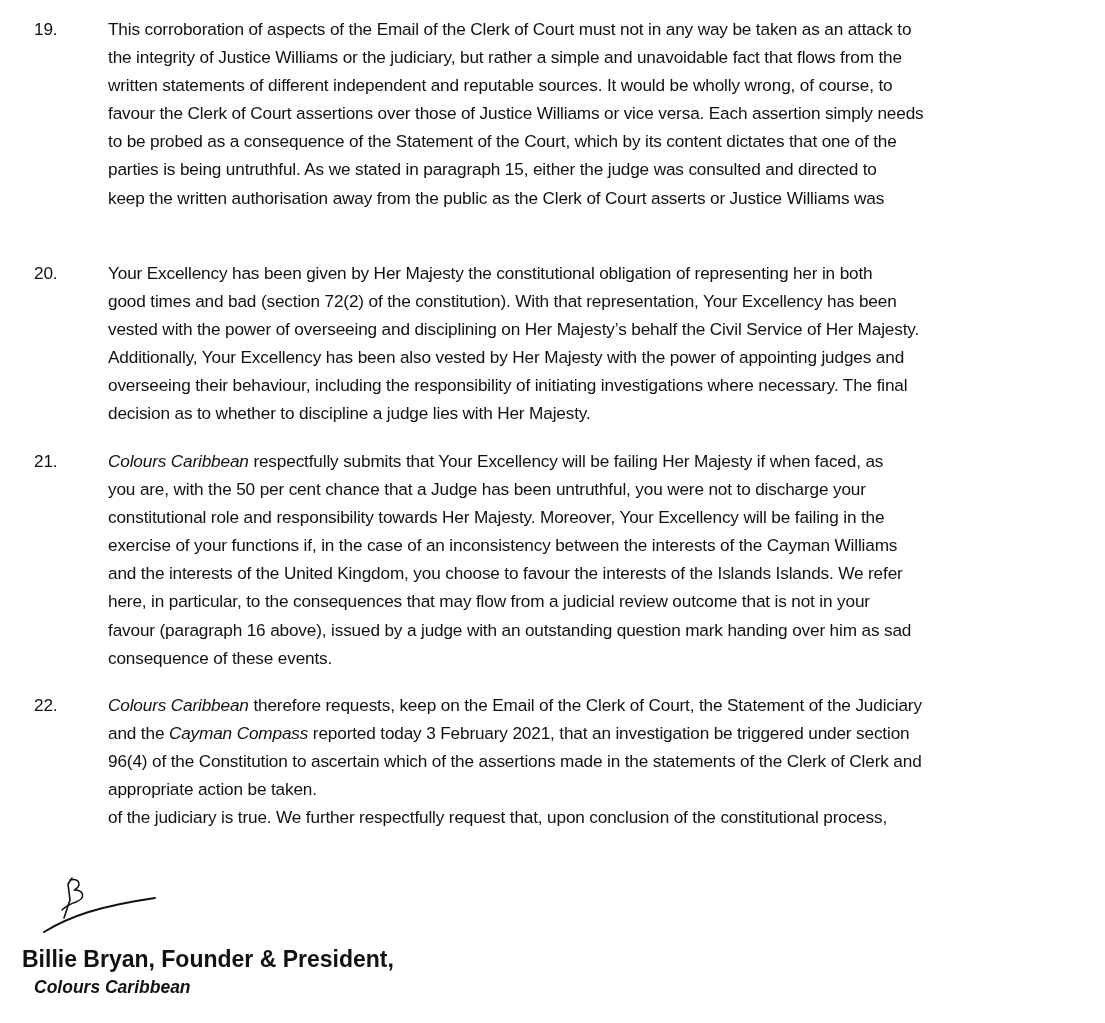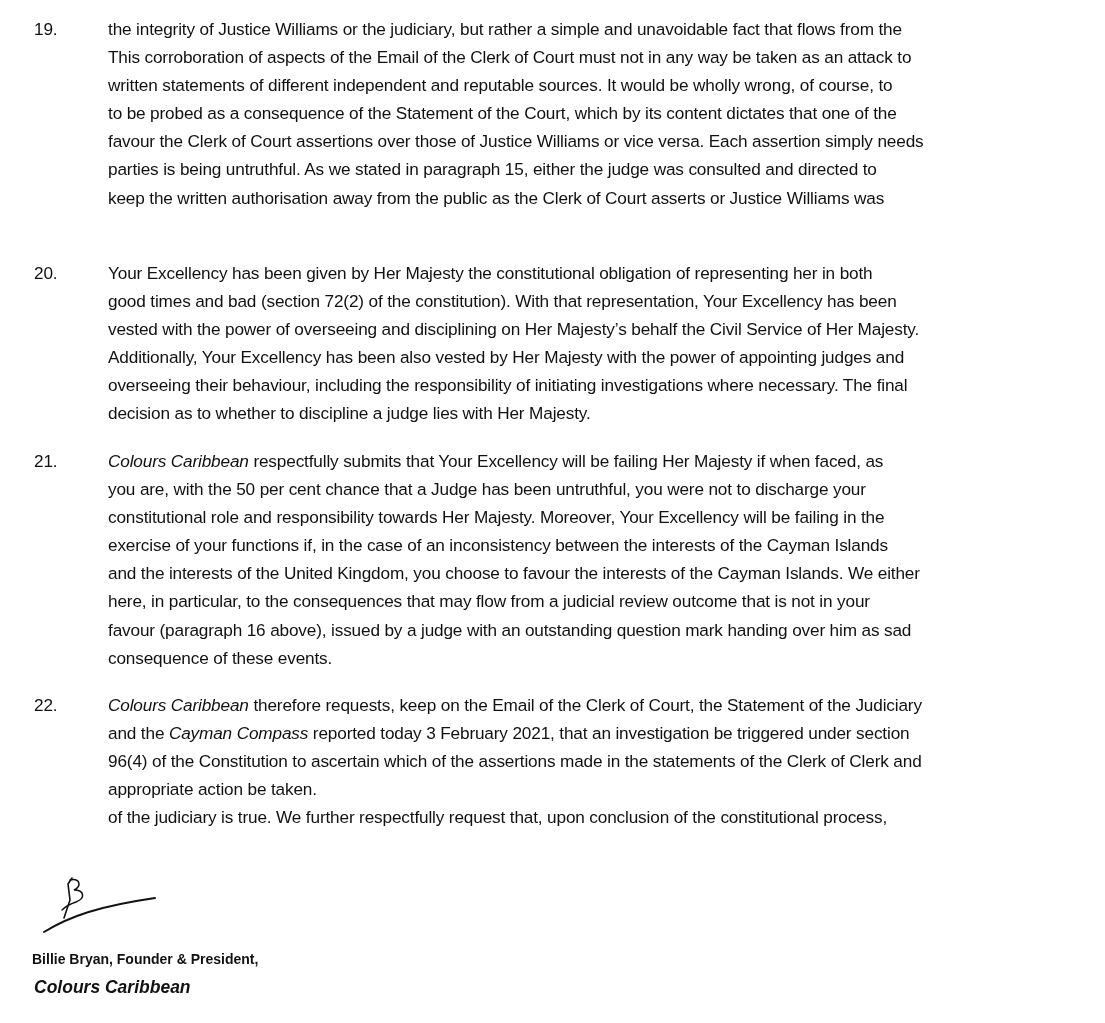--- a/index.html
+++ b/index.html
@@ -19,37 +19,37 @@
   }
   .line { display: block; white-space: nowrap; }
   b { font-weight: normal; }
   i { font-style: italic; }
   #p19 { top: 15px; }
   #p20 { top: 259px; }
   #p21 { top: 447px; }
   #p22 { top: 691px; }
   .signature { position: absolute; left: 40px; top: 870px; width: 120px; height: 70px; }
   .sig-name {
-    position: absolute; left: 32px; top: 945px; font-size: 14px; font-weight: bold; line-height: 28px;
+    position: absolute; left: 22px; top: 945px; font-size: 23px; font-weight: bold; line-height: 28px;
   }
   .sig-org {
     position: absolute; left: 34px; top: 973px; font-size: 17.5px; font-weight: bold; font-style: italic; line-height: 28px;
   }
 </style>
 </head>
 <body>
 
 <div class="para" id="p19">
   <span class="num">19.</span>
   <div class="body-text">
+      <span class="line"><span>This corroboration of aspects of the Email of the Clerk of Court must not in any way be taken as an attack to</span></span>
       <span class="line"><span>the integrity of Justice Williams or the judiciary, but rather a simple and unavoidable fact that flows from the</span></span>
-      <span class="line"><span>This corroboration of aspects of the Email of the Clerk of Court must not in any way be taken as an attack to</span></span>
       <span class="line"><span>written statements of different independent and reputable sources. It would be wholly wrong, of course, to</span></span>
+      <span class="line"><span>favour the Clerk of Court assertions over those of Justice Williams or vice versa. Each assertion simply needs</span></span>
       <span class="line"><span>to be probed as a consequence of the Statement of the Court, which by its content dictates that one of the</span></span>
-      <span class="line"><span>favour the Clerk of Court assertions over those of Justice Williams or vice versa. Each assertion simply needs</span></span>
       <span class="line"><span>parties is being untruthful. As we stated in paragraph 15, </span><b>either the judge was consulted and directed to</b></span>
       <span class="line"><b>keep the written authorisation away from the public as the Clerk of Court asserts or Justice Williams was</b></span>
     </div>
 </div>
 
 <div class="para" id="p20">
   <span class="num">20.</span>
   <div class="body-text">
       <span class="line"><span>Your Excellency has been given by Her Majesty the constitutional obligation of representing her in both</span></span>
       <span class="line"><span>good times and bad (section 72(2) of the constitution). With that representation, Your Excellency has been</span></span>
@@ -59,22 +59,22 @@
       <span class="line"><span>decision as to whether to discipline a judge lies with Her Majesty.</span></span>
     </div>
 </div>
 
 <div class="para" id="p21">
   <span class="num">21.</span>
   <div class="body-text">
       <span class="line"><i>Colours Caribbean</i><span> respectfully submits that Your Excellency will be failing Her Majesty if when faced, as</span></span>
       <span class="line"><span>you are, with the 50 per cent chance that a Judge has been untruthful, you were not to discharge your</span></span>
       <span class="line"><span>constitutional role and responsibility towards Her Majesty. Moreover, Your Excellency will be failing in the</span></span>
-      <span class="line"><span>exercise of your functions if, in the case of an inconsistency between the interests of the Cayman Islands</span></span>
-      <span class="line"><span>and the interests of the United Kingdom, you choose to favour the interests of the Cayman Islands. We either</span></span>
+      <span class="line"><span>exercise of your functions if, in the case of an inconsistency between the interests of the Cayman Williams</span></span>
+      <span class="line"><span>and the interests of the United Kingdom, you choose to favour the interests of the Islands Islands. We refer</span></span>
       <span class="line"><span>here, in particular, to the consequences that may flow from a judicial review outcome that is not in your</span></span>
       <span class="line"><span>favour (paragraph 16 above), issued by a judge with an outstanding question mark handing over him as sad</span></span>
       <span class="line"><span>consequence of these events.</span></span>
     </div>
 </div>
 
 <div class="para" id="p22">
   <span class="num">22.</span>
   <div class="body-text">
       <span class="line"><i>Colours Caribbean</i><span> therefore requests, keep on the Email of the Clerk of Court, the Statement of the Judiciary</span></span>

